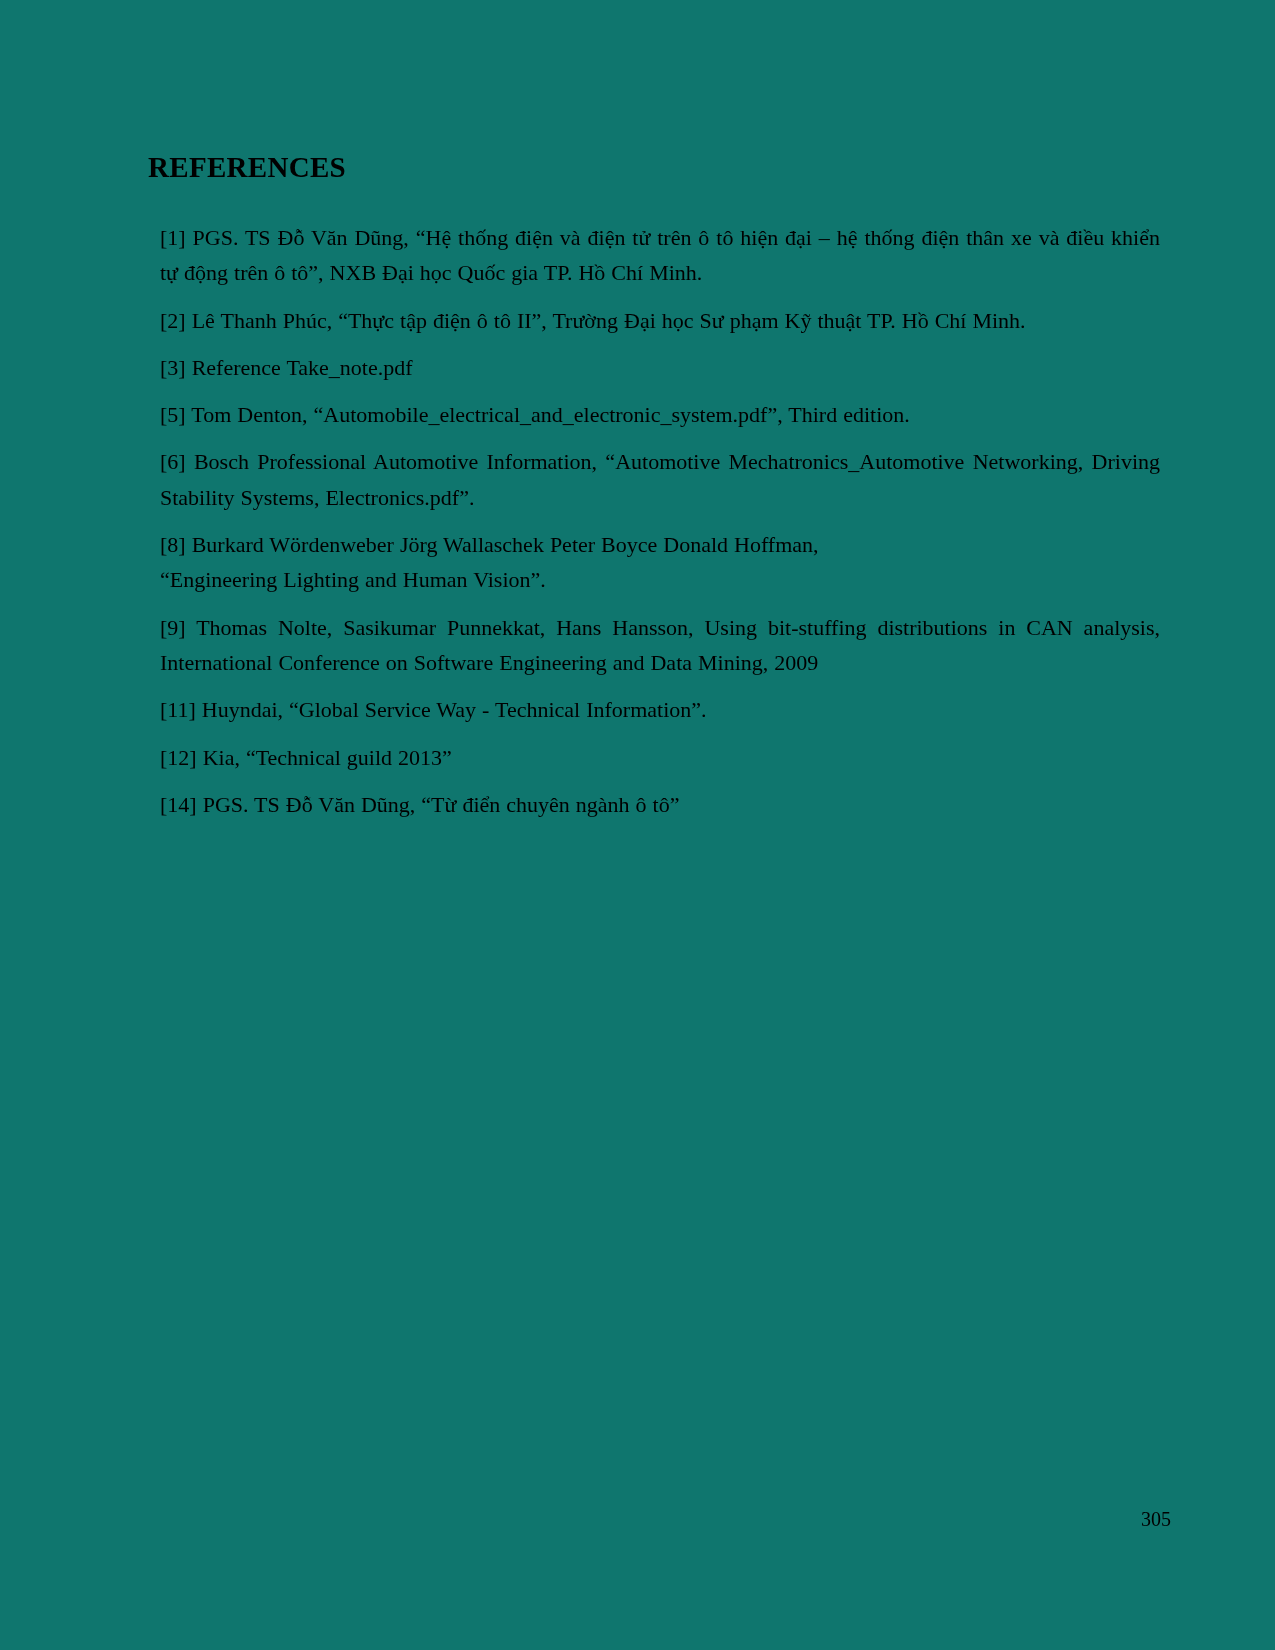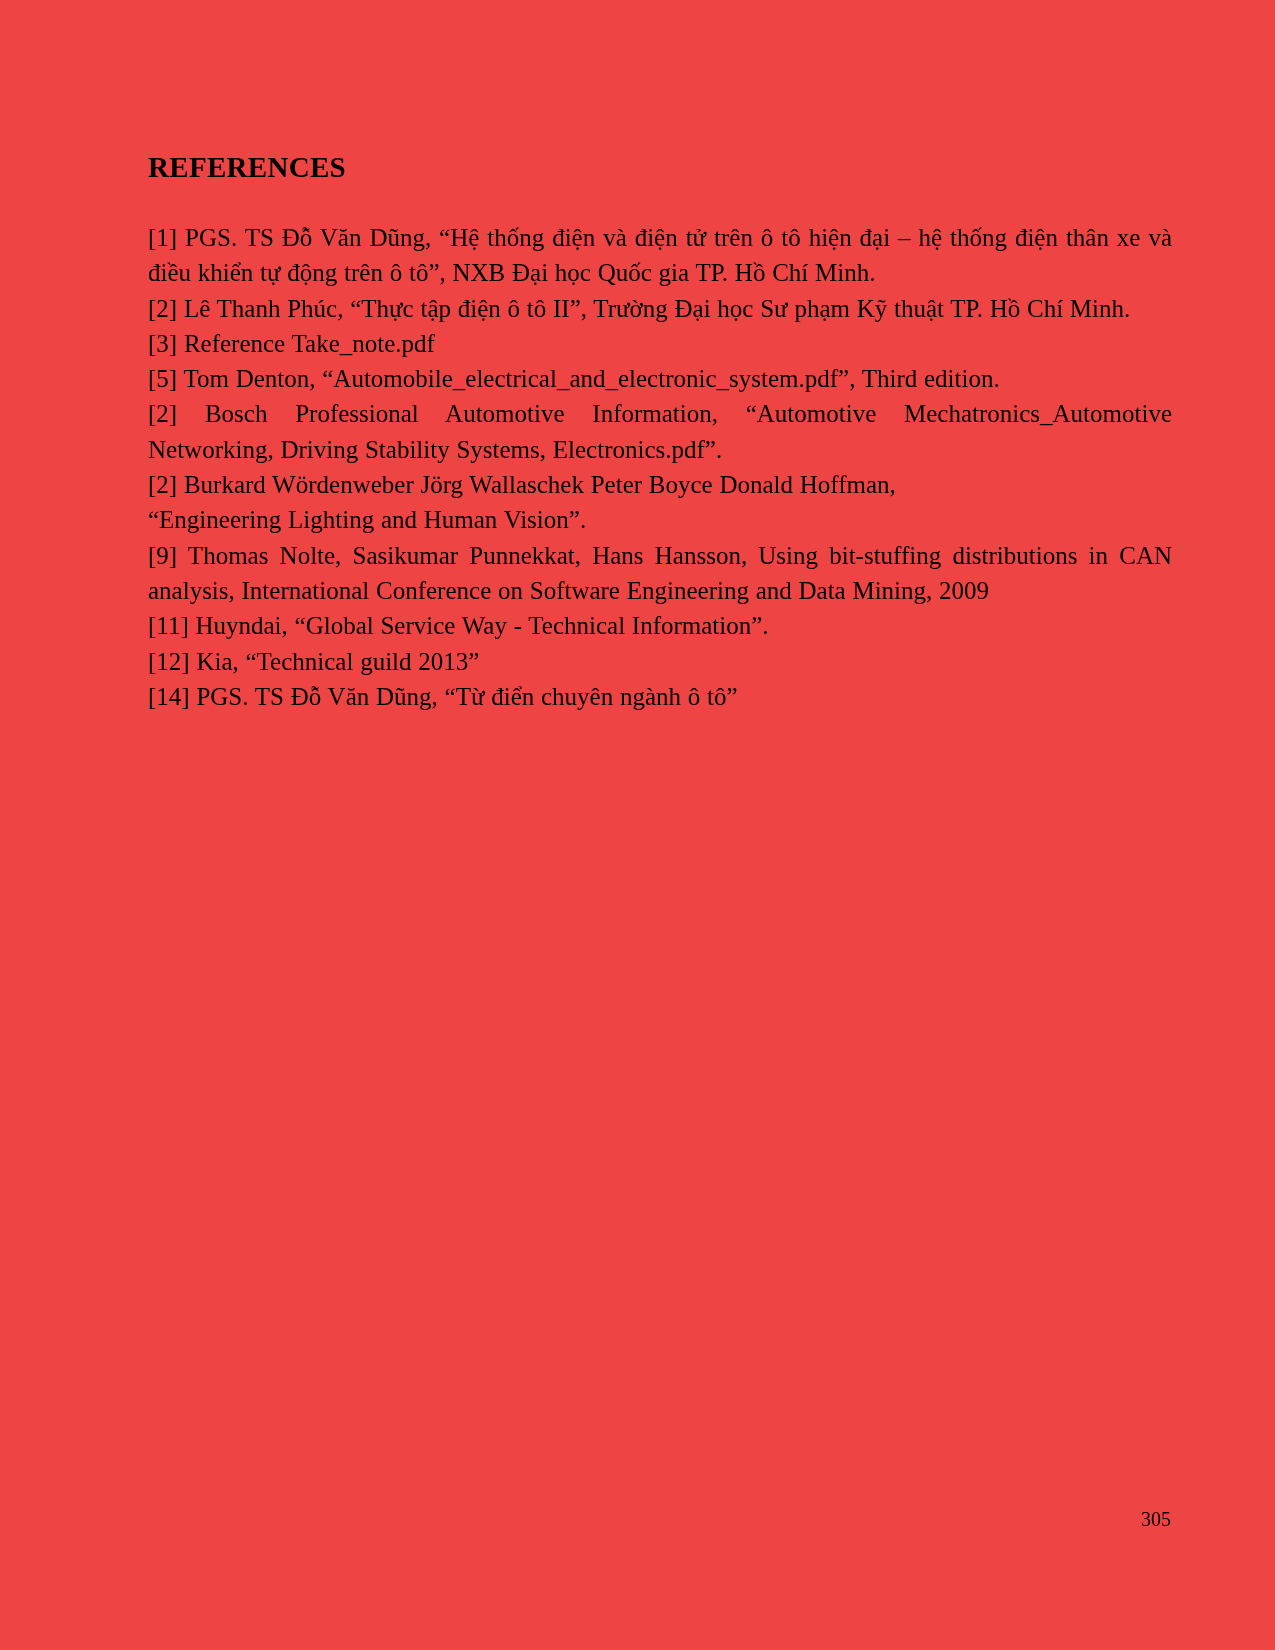--- a/index.html
+++ b/index.html
@@ -11,39 +11,39 @@
     width: 1275px;
     height: 1650px;
     position: relative;
     color: #000000;
     font-family: "Liberation Serif", "DejaVu Serif", serif;
     overflow: hidden;
   }
   .page {
     position: absolute;
     inset: 0;
-    background: #ef4444;
+    background: #0f766e;
   }
   .content {
     position: absolute;
     left: 148px;
     top: 150px;
     width: 1024px;
   }
   .doc-title {
     font-size: 29px;
     font-weight: 700;
     line-height: 35px;
     margin: 0 0 35px 0;
     letter-spacing: 0.3px;
   }
   p.ref {
-    font-size: 25px;
+    font-size: 22px;
     line-height: 35.3px;
-    margin: 0;
+    margin: 12px;
     text-align: justify;
     word-spacing: 0.5px;
   }
   .page-number {
     position: absolute;
     top: 1502px;
     right: 104px;
     font-size: 20px;
     line-height: 35px;
   }
@@ -52,23 +52,23 @@
 <body>
 
 <div class="page">
   <div class="content">
     <h1 class="doc-title">REFERENCES</h1>
 
     <p class="ref">[1] PGS. TS Đỗ Văn Dũng, “Hệ thống điện và điện tử trên ô tô hiện đại – hệ thống điện thân xe và điều khiển tự động trên ô tô”, NXB Đại học Quốc gia TP. Hồ Chí Minh.</p>
     <p class="ref">[2] Lê Thanh Phúc, “Thực tập điện ô tô II”, Trường Đại học Sư phạm Kỹ thuật TP. Hồ Chí Minh.</p>
     <p class="ref">[3] Reference Take_note.pdf</p>
     <p class="ref">[5] Tom Denton, “Automobile_electrical_and_electronic_system.pdf”, Third edition.</p>
-    <p class="ref">[2] Bosch Professional Automotive Information, “Automotive Mechatronics_Automotive Networking, Driving Stability Systems, Electronics.pdf”.</p>
+    <p class="ref">[6] Bosch Professional Automotive Information, “Automotive Mechatronics_Automotive Networking, Driving Stability Systems, Electronics.pdf”.</p>
     <p class="ref">
-      <span>[2] Burkard Wördenweber Jörg Wallaschek Peter Boyce Donald Hoffman,</span><br>
+      <span>[8] Burkard Wördenweber Jörg Wallaschek Peter Boyce Donald Hoffman,</span><br>
       <span>“Engineering Lighting and Human Vision”.</span>
     </p>
     <p class="ref">[9] Thomas Nolte, Sasikumar Punnekkat, Hans Hansson, Using bit-stuffing distributions in CAN analysis, International Conference on Software Engineering and Data Mining, 2009</p>
     <p class="ref">[11] Huyndai, “Global Service Way - Technical Information”.</p>
     <p class="ref">[12] Kia, “Technical guild 2013”</p>
     <p class="ref">[14] PGS. TS Đỗ Văn Dũng, “Từ điển chuyên ngành ô tô”</p>
   </div>
 
   <div class="page-number">305</div>
 </div>

